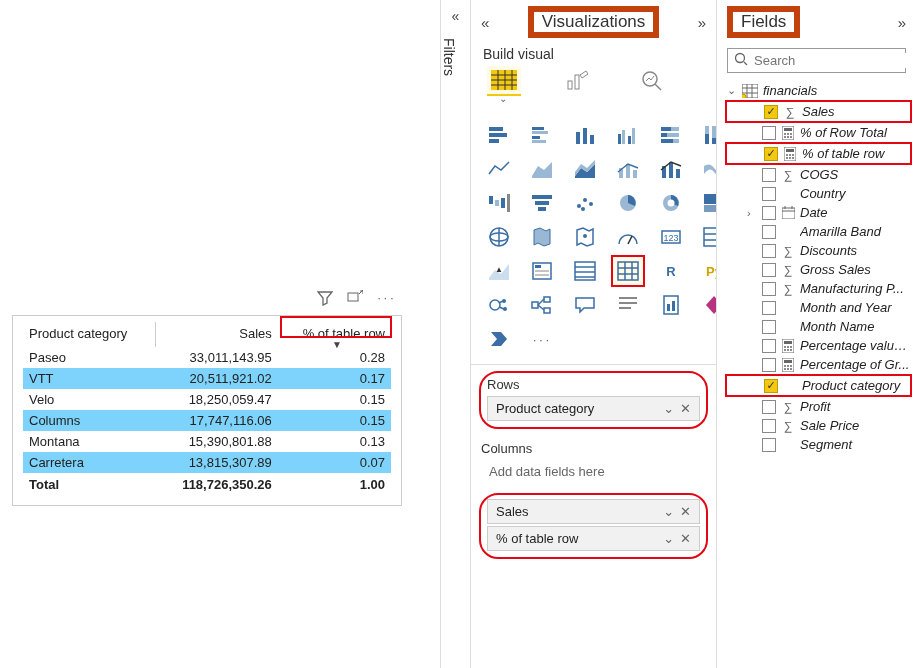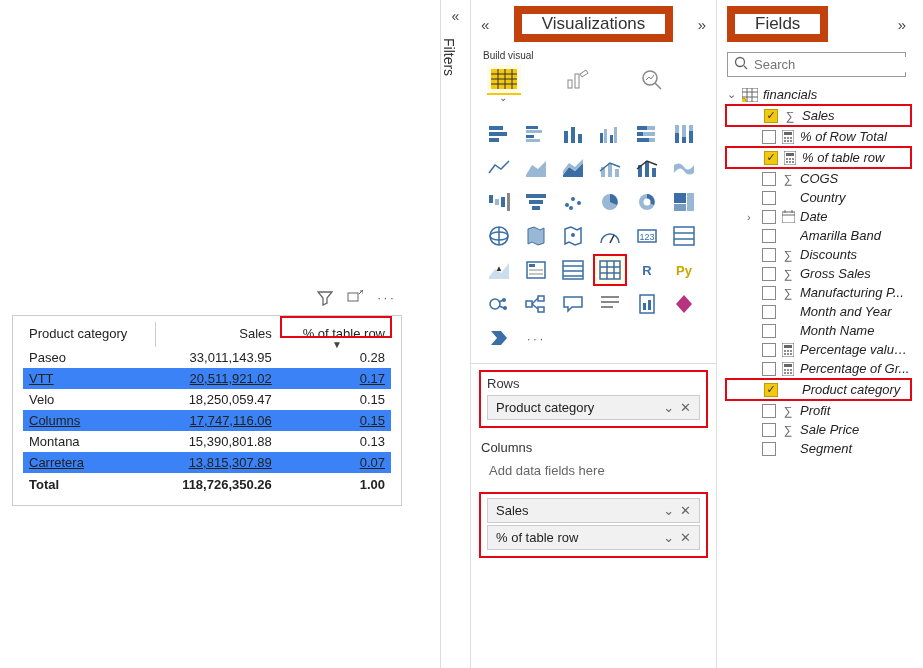--- a/index.html
+++ b/index.html
@@ -8,53 +8,53 @@
 
 .canvas { position: absolute; left: 12px; top: 290px; width: 390px; }
 .visual-toolbar { display: flex; justify-content: flex-end; gap: 14px; padding-right: 6px; margin-bottom: 6px; }
 .visual-toolbar span { color: #666; cursor: pointer; }
 .visual { border: 1px solid #ccc; padding: 6px 10px 10px; background: #fff; }
 .visual table { width: 100%; border-collapse: collapse; }
 .visual th { text-align: left; font-weight: 400; padding: 4px 6px 6px; font-size: 13px; }
 .visual th.right, .visual td.right { text-align: right; }
 .visual th:first-child { border-right: 1px solid #ccc; }
 .visual td { padding: 3px 6px; font-size: 13px; }
-.visual tr.striped td { background: #3b82f6; text-decoration: underline; }
+.visual tr.striped td { background: #7dd3fc; }
 .visual tr.total td { font-weight: 700; padding-top: 4px; }
 .red-box { position: absolute; border: 2px solid #e30613; pointer-events: none; }
 .hdr-box { top: 26px; right: 10px; width: 112px; height: 22px; }
 .drop-arrow { position: absolute; top: 49px; right: 60px; font-size: 10px; color: #444; }
 
 
 .pane { position: absolute; top: 0; bottom: 0; border-left: 1px solid #ddd; background: #fff; }
 .filters-tab { left: 440px; width: 30px; padding-top: 8px; text-align: center; }
 .filters-tab .chev { font-size: 14px; color: #444; margin-bottom: 8px; }
 .filters-tab .vt { writing-mode: vertical-rl; font-size: 14px; color: #333; padding-top: 6px; }
 
 .viz { left: 470px; width: 246px; }
 .fields { left: 716px; width: 200px; }
 .pane-hdr { display: flex; align-items: center; justify-content: space-between; padding: 6px 10px; }
 .pane-hdr .title { font-size: 17px; color: #333; }
 .pane-hdr .chev { font-size: 15px; color: #444; }
-.red-hdr { border: 8px solid #c2410c; padding: 0 20px; }
-
-.build-label { padding: 2px 12px 0; font-size: 10px; color: #333; }
+.red-hdr { border: 6px solid #c2410c; padding: 0 8px; }
+
+.build-label { padding: 2px 12px 0; font-size: 14px; color: #333; }
 .build-tabs { display: flex; gap: 40px; padding: 4px 16px 0; }
 .build-tabs .tab { width: 34px; height: 30px; display: flex; align-items: center; justify-content: center; border-bottom: 2px solid transparent; }
 .build-tabs .tab.active { border-bottom-color: #f2c811; background: #fffbe6; }
 .build-tabs .tab svg { display: block; }
 .tab-caret { text-align: left; padding-left: 28px; color: #666; font-size: 10px; line-height: 6px; }
 
-.viz-grid { display: grid; grid-template-columns: repeat(6, 32px); grid-auto-rows: 30px; gap: 4px 5px; padding: 18px 12px 6px; }
+.viz-grid { display: grid; grid-template-columns: repeat(6, 32px); grid-auto-rows: 30px; gap: 4px 11px; padding: 18px 12px 6px; }
 .viz-grid .cell { display: flex; align-items: center; justify-content: center; cursor: pointer; position: relative; }
 .cell.sel { outline: 2px solid #e30613; outline-offset: -1px; background: #fffbe6; }
 .cell svg { display: block; }
 .viz-grid .txt { font-size: 13px; font-weight: 700; color: #336; }
 
-.section { padding: 6px 10px 4px; }
+.section { padding: 6px 10px 4px; border-radius: 19px; }
 .section .sec-label { font-size: 13px; color: #333; margin-bottom: 4px; }
 .well { background: #f1f1f1; border: 1px solid #ccc; padding: 4px 8px; font-size: 13px; display: flex; align-items: center; justify-content: space-between; margin-bottom: 2px; }
 .well .controls { display: flex; gap: 6px; color: #666; }
 .placeholder { color: #666; padding: 4px 8px; font-size: 13px; }
 .section.red-wrap { border: 2px solid #e30613; margin: 6px 8px; padding: 4px 6px; }
 .divider { border-top: 1px solid #ddd; margin: 4px 0 0; }
 
 
 .search { margin: 4px 10px; border: 1px solid #999; display: flex; align-items: center; padding: 3px 6px; gap: 6px; }
 .search input { border: none; outline: none; flex: 1; font-size: 13px; }

